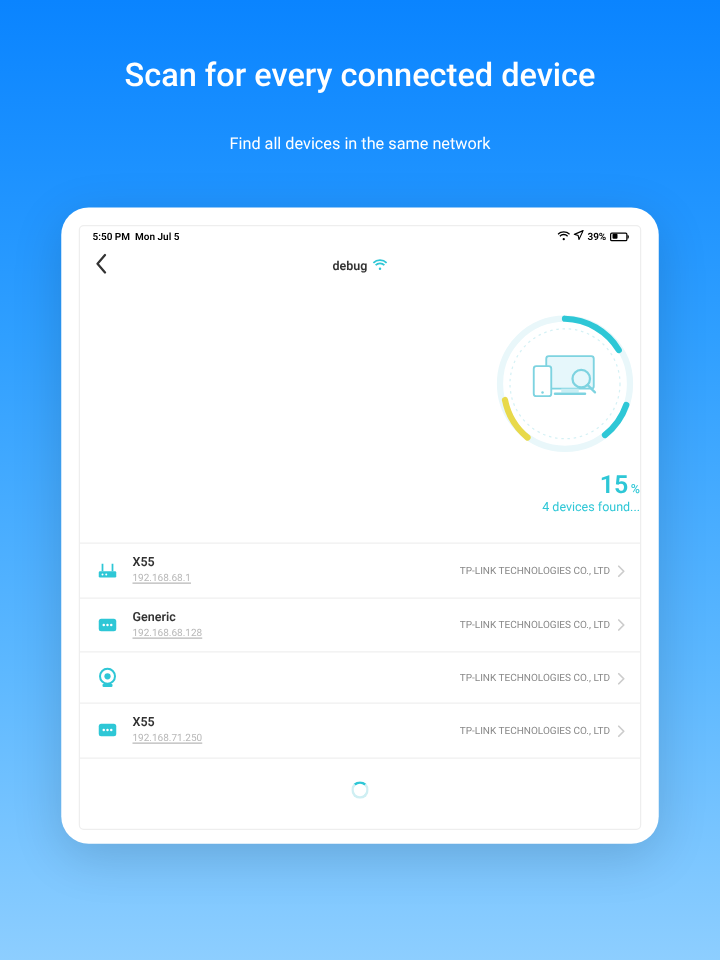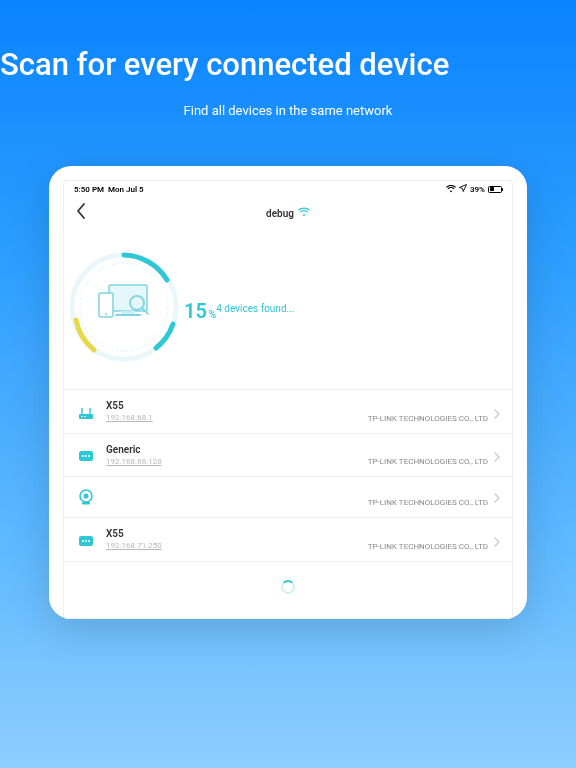--- a/index.html
+++ b/index.html
@@ -1,38 +1,38 @@
 <!DOCTYPE html>
 <html><head>
 <meta charset="utf-8">
 <style>
 * { margin: 0; padding: 0; box-sizing: border-box; font-family: -apple-system, BlinkMacSystemFont, "Segoe UI", Roboto, sans-serif; }
 body { width: 576px; height: 768px; background: linear-gradient(180deg, #0a84ff 0%, #2f9fff 35%, #5db8ff 70%, #8dceff 100%); overflow: hidden; position: relative; }
-.marketing-title { color: #fff; font-size: 31px; font-weight: 500; padding-top: 46px; }
-.marketing-subtitle { color: #fff; text-align: center; font-size: 13px; font-weight: 400; margin-top: 20px; }
-.tablet-frame { position: absolute; left: 50%; transform: translateX(-50%); top: 166px; width: 478px; background: #fff; border-radius: 22px; padding: 14px 14px 0 14px; box-shadow: 0 10px 40px rgba(0,0,0,0.15); }
+.marketing-title { color: #fff; text-align: center; font-size: 26px; font-weight: 500; padding-top: 46px; }
+.marketing-subtitle { color: #fff; text-align: center; font-size: 13px; font-weight: 400; margin-top: 32px; }
+.tablet-frame { position: absolute; left: 50%; transform: translateX(-50%); top: 166px; width: 478px; background: #fff; border-radius: 22px; padding: 14px 14px 11px 14px; box-shadow: 0 10px 40px rgba(0,0,0,0.15); }
 .tablet-screen { width: 100%; background: #fff; border-radius: 4px; border: 1px solid #eee; overflow: hidden; }
 .status-bar { display: flex; justify-content: space-between; align-items: center; font-size: 8px; font-weight: 600; color: #000; padding: 4px 10px; height: 16px; }
 .status-right { display: flex; align-items: center; gap: 3px; font-size: 8px; }
 .status-icon-group { display: inline-flex; align-items: center; gap: 2px; }
 .battery-outline { display: inline-block; width: 14px; height: 7px; border: 0.8px solid #000; border-radius: 1.5px; position: relative; }
 .battery-outline::after { content:''; position:absolute; right:-2px; top:1.5px; width:1.2px; height:3px; background:#000; border-radius:0 1px 1px 0; }
 .battery-fill { position:absolute; left:0.8px; top:0.8px; bottom:0.8px; width:37%; background:#000; border-radius:0.8px; }
 .nav-bar { display: flex; align-items: center; justify-content: center; position: relative; height: 32px; }
 .back-btn { position: absolute; left: 10px; top: 4px; cursor: pointer; }
 .network-label { font-size: 10px; font-weight: 600; color: #333; display: flex; align-items: center; gap: 4px; }
-.scan-area { display: flex; flex-direction: row; align-items: center; padding: 18px 0 14px 0; }
+.scan-area { display: flex; flex-direction: column; align-items: flex-end; padding: 18px 0 14px 0; }
 .scan-circle { width: 120px; height: 120px; position: relative; display:flex; align-items:center; justify-content:center; }
 .scan-ring { position:absolute; inset:0; }
 .devices-icon { position:absolute; left:50%; top:50%; transform:translate(-50%,-54%); }
 .scan-percent { font-size: 20px; font-weight: 600; color: #2ec7d6; margin-top: 8px; }
 .scan-percent .unit { font-size: 10px; font-weight: 500; margin-left: 2px; }
 .scan-found { font-size: 10px; color: #2ec7d6; margin-top: 2px; }
 .device-list { margin-top: 8px; }
-.device-row { display: flex; align-items: flex-end; padding: 10px 12px; border-top: 1px solid #f0f0f0; }
+.device-row { display: flex; align-items: center; padding: 10px 12px; border-top: 1px solid #f0f0f0; }
 .device-row:last-child { border-bottom: 1px solid #f0f0f0; }
 .device-icon { width: 20px; height: 20px; display:flex; align-items:center; justify-content:center; flex-shrink:0; }
 .device-text { margin-left: 10px; flex: 1; min-width: 0; }
 .device-name { font-size: 10px; font-weight: 600; color: #333; line-height: 1.2; }
 .device-ip { font-size: 8px; color: #b8b8b8; line-height: 1.2; margin-top: 1px; text-decoration: underline; }
 .device-vendor { font-size: 8px; color: #888; white-space: nowrap; }
 .chevron { margin-left: 6px; flex-shrink:0; }
 .loading-area { display:flex; justify-content:center; padding: 18px 0 24px 0; }
 .spinner { width: 14px; height: 14px; border: 2px solid #cfeff3; border-top-color: #2ec7d6; border-radius: 50%; }
 </style>

